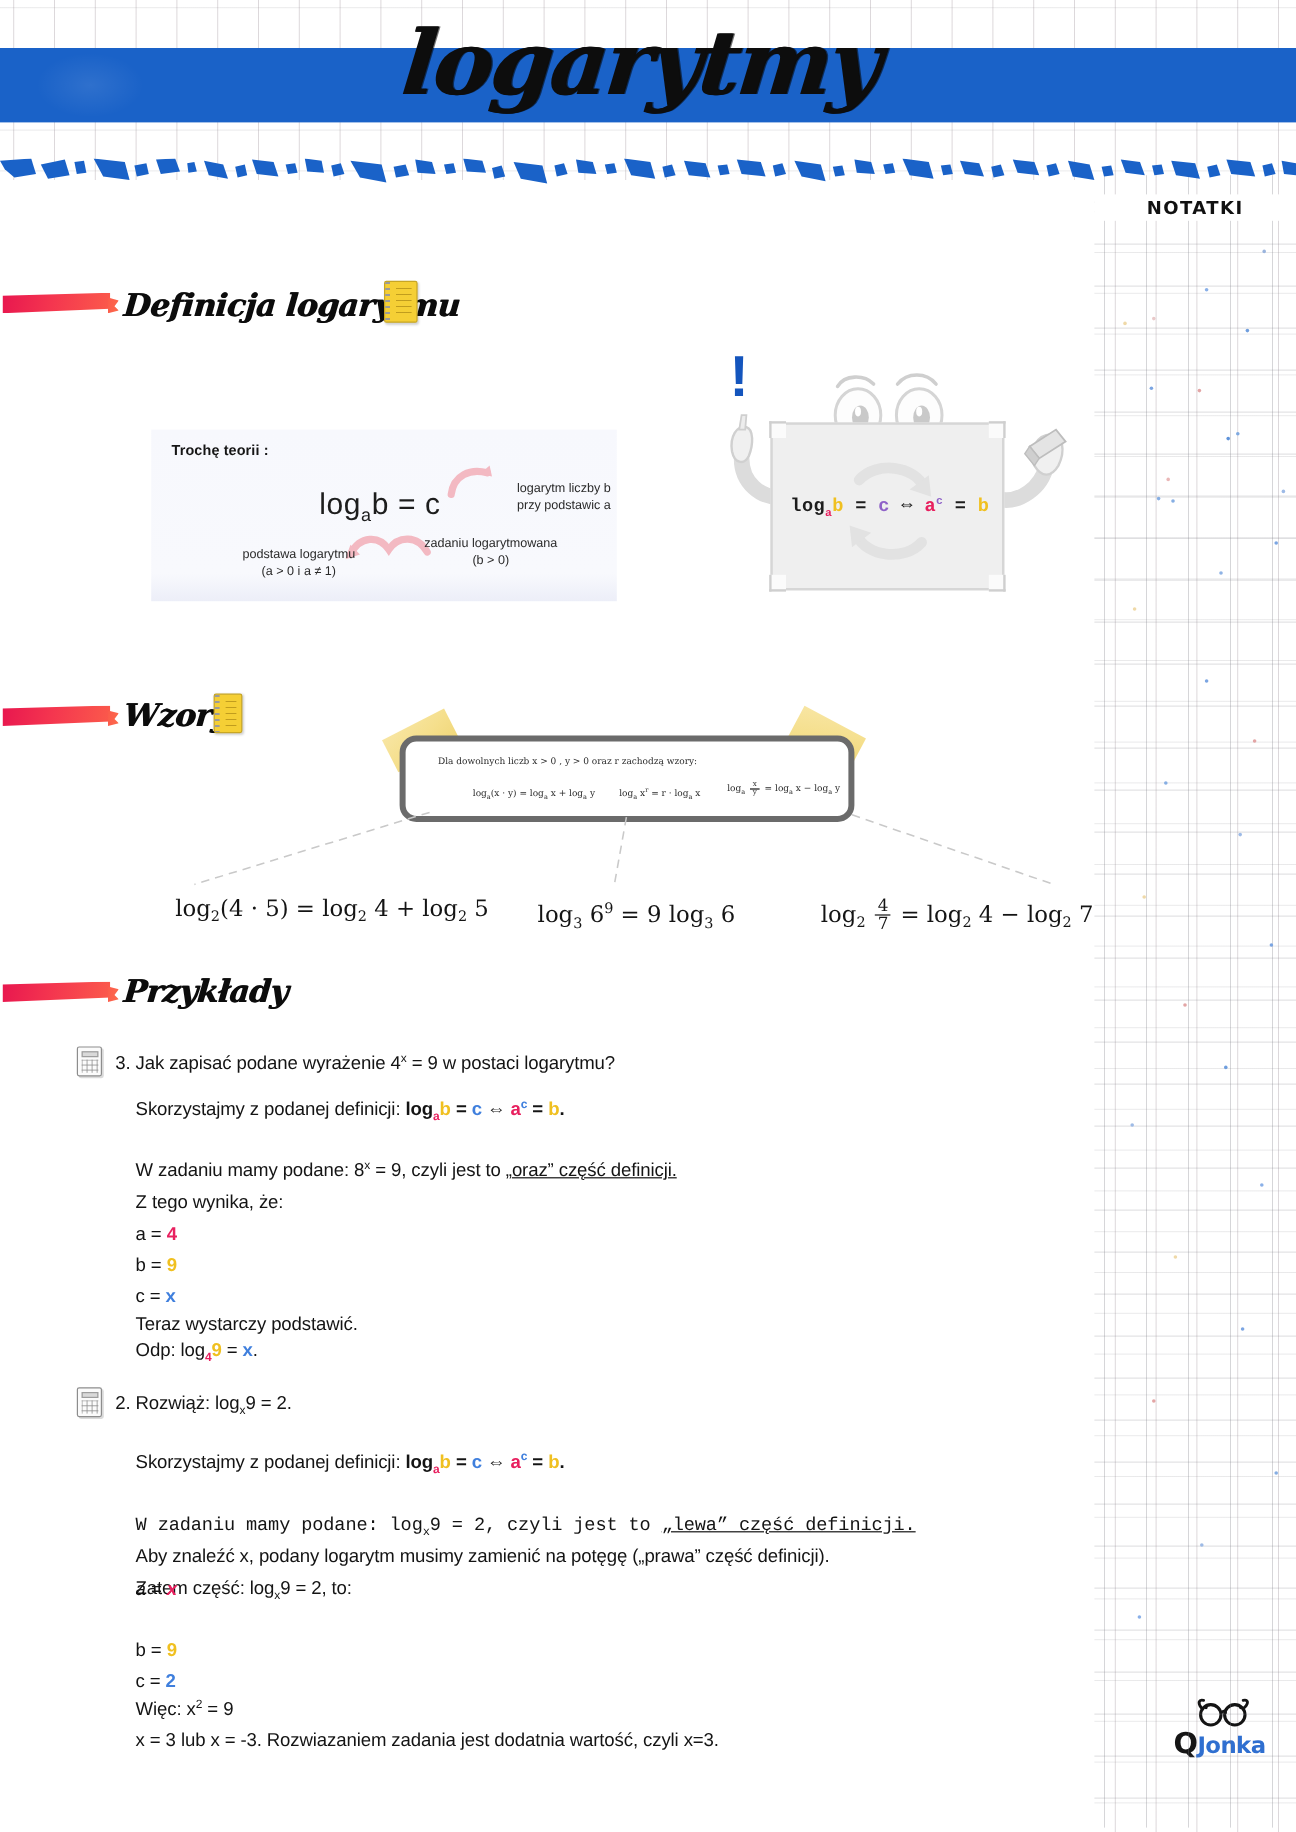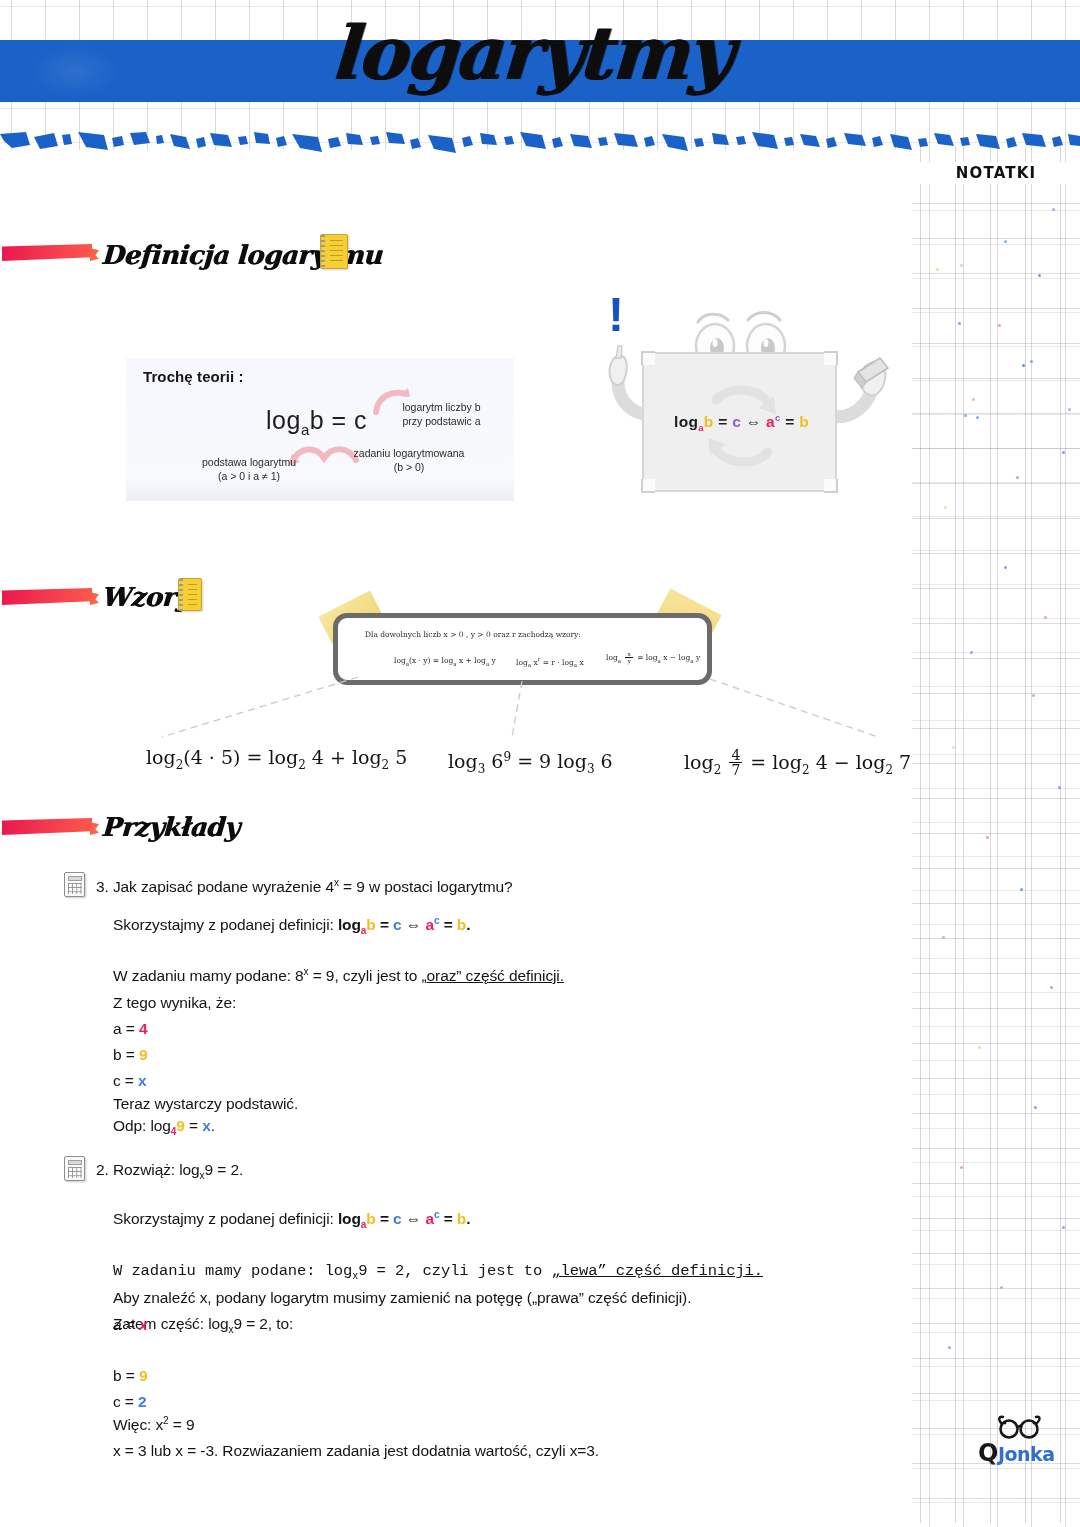--- a/index.html
+++ b/index.html
@@ -177,21 +177,21 @@
   
   #theory-box {
     position: absolute;
     left: 126px; top: 358px;
     width: 388px; height: 143px;
     background: linear-gradient(to bottom, #f7f8fd 0%, #f8f9fd 84%, #eceef8 100%);
   }
   #theory-title {
     position: absolute;
     left: 17px; top: 10px;
-    font-size: 15px;
+    font-size: 12px;
     font-weight: 700;
     color: #161616;
     letter-spacing: 0.1px;
   }
   #theory-formula {
     position: absolute;
     left: 140px; top: 48px;
     font-size: 25px;
     color: #1d1d1d;
     letter-spacing: 0.5px;
@@ -226,20 +226,21 @@
   #board-formula {
     position: absolute;
     left: 0; top: 58px;
     width: 195px;
     text-align: center;
     font-size: 15.5px;
     font-weight: 700;
     color: #1c1c1c;
     letter-spacing: 0.3px;
     white-space: nowrap;
+    font-family: Liberation Mono, monospace;
   }
   #board-formula sub, #board-formula sup { font-size: 9.5px; }
   .c-a { color: #e8205f; }
   .c-b { color: #f0c020; }
   .c-c-purple { color: #8f62c8; }
   .c-c-blue { color: #3f7fdd; }
   #bang {
     position: absolute; left: 8px; top: 0;
     font-size: 48px; font-weight: 900; color: #1455bd;
     line-height: 0.8;
@@ -439,21 +440,21 @@
 
   <svg class="arrow-pink" style="left:246px;top:28px;" width="40" height="30" viewBox="0 0 40 30">
     <path d="M4 26 C6 10, 20 4, 34 8" stroke="#f3b9c2" stroke-width="6" fill="none" stroke-linecap="round"></path>
     <path d="M36 2 L38 11 L28 9 Z" fill="#f3b9c2"></path>
   </svg>
   <svg class="arrow-pink" style="left:160px;top:82px;" width="78" height="28" viewBox="0 0 78 28">
     <path d="M6 22 C14 6, 30 6, 38 18 C46 6, 62 6, 70 20" stroke="#f3b9c2" stroke-width="6" fill="none" stroke-linecap="round"></path>
     <path d="M2 26 L6 14 L14 22 Z" fill="#f3b9c2"></path>
   </svg>
 
-  <div class="theory-label" style="left:248px;top:42px;width:135px;text-align:center;">
+  <div class="theory-label" style="left:248px;top:42px;width:135px;text-align:right;">
     <span>logarytm liczby b</span><br>
     <span>przy podstawic a</span>
   </div>
   <div class="theory-label" style="left:48px;top:97px;width:150px;">
     <span>podstawa logarytmu</span><br>
     <span>(a &gt; 0 i a ≠ 1)</span>
   </div>
   <div class="theory-label" style="left:208px;top:88px;width:150px;">
     <span>zadaniu logarytmowana</span><br>
     <span>(b &gt; 0)</span>

